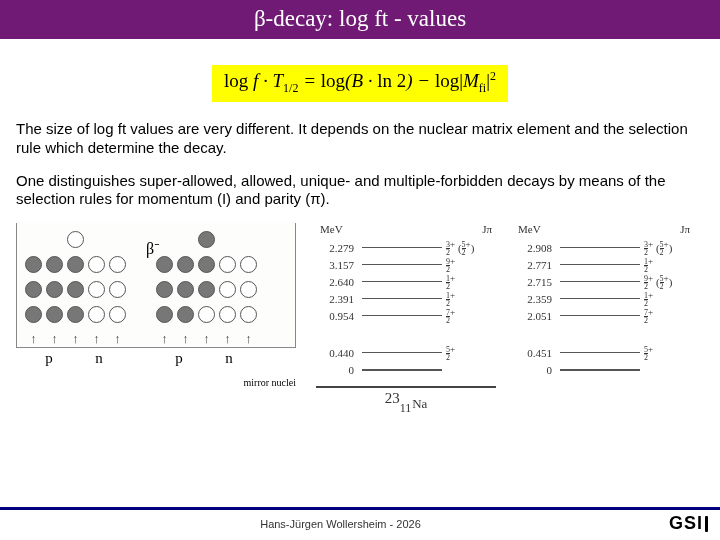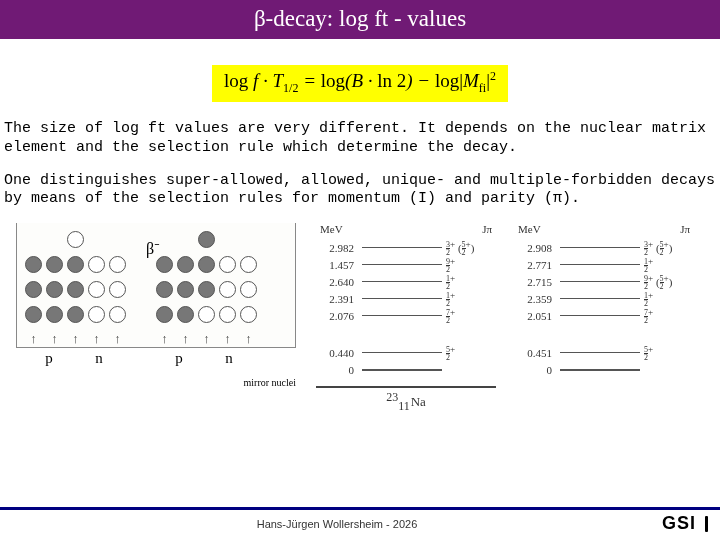--- a/index.html
+++ b/index.html
@@ -31,23 +31,23 @@
     padding: 4px 12px 6px 12px;
     font-family: "Times New Roman", serif;
     font-style: italic;
     font-size: 19px;
   }
   .equation .sub { font-size: 12px; vertical-align: sub; font-style: normal; }
   .equation .sup { font-size: 12px; vertical-align: super; font-style: normal; }
   .paragraph {
     font-size: 15px;
     line-height: 1.25;
-    padding: 0 4px;
+    padding: 0 16px;
     margin-bottom: 14px;
-    font-family: Liberation Mono, monospace;
+    font-family: Liberation Sans, sans-serif;
   }
   .diagram-area {
     position: relative;
     display: flex;
     align-items: flex-start;
     padding: 0 16px;
   }
   .shell-fig {
     width: 280px;
     position: relative;
@@ -136,21 +136,21 @@
   .lvl-jpi .fr { display: inline-flex; flex-direction: column; font-size: 8px; line-height: 7px; vertical-align: middle; }
   .lvl-jpi .fr span:first-child { border-bottom: 0.5px solid #333; }
   .lvl-gap { height: 20px; }
   .nuc-name {
     text-align: center;
     font-size: 13px;
     margin-top: 8px;
     border-top: 2px solid #444;
     padding-top: 2px;
   }
-  .nuc-name .iso-sup { font-size: 12px; vertical-align: super; }
+  .nuc-name .iso-sup { font-size: 15px; vertical-align: super; }
   .nuc-name .iso-sub { font-size: 12px; vertical-align: sub; margin-right: 1px;}
   .footer-rule {
     position: absolute;
     left: 0; right: 0;
     bottom: 30px;
     border-top: 3px solid #000080;
   }
   .footer {
     position: absolute;
     left: 0; right: 0; bottom: 6px;
@@ -163,21 +163,20 @@
     color: #333;
   }
   .gsi-logo {
     font-weight: bold;
     font-family: Arial, sans-serif;
     font-size: 18px;
     letter-spacing: 1px;
     color: #000;
     display: flex;
     align-items: center;
-    gap: 7px;
   }
   .gsi-logo .bar { display:inline-block; width:3px; height:16px; background:#000; margin-left:2px; border-radius:1px;}
 </style>
 </head>
 <body>
 
 <div class="title-bar">β-decay: log ft - values</div>
 
 <div class="equation-wrap">
   <span class="equation">
@@ -282,32 +281,32 @@
   </div>
 
   <div class="levels-fig">
     <div class="nuc-col">
       <div class="lvl-header">
         <span>MeV</span>
         <span>Jπ</span>
       </div>
       <div id="na-list">
           <div class="lvl-row">
-            <span class="lvl-energy">2.982</span>
+            <span class="lvl-energy">2.279</span>
             <span class="lvl-line"></span>
             <span class="lvl-jpi"><span class="fr">
                 <span>3</span>
                 <span>2</span>
               </span><sup>+</sup> (<span class="fr">
                 <span>5</span>
                 <span>2</span>
               </span><sup>+</sup>)</span>
           </div>
           <div class="lvl-row">
-            <span class="lvl-energy">1.457</span>
+            <span class="lvl-energy">3.157</span>
             <span class="lvl-line"></span>
             <span class="lvl-jpi"><span class="fr">
                 <span>9</span>
                 <span>2</span>
               </span><sup>+</sup></span>
           </div>
           <div class="lvl-row">
             <span class="lvl-energy">2.640</span>
             <span class="lvl-line"></span>
             <span class="lvl-jpi"><span class="fr">
@@ -317,21 +316,21 @@
           </div>
           <div class="lvl-row">
             <span class="lvl-energy">2.391</span>
             <span class="lvl-line"></span>
             <span class="lvl-jpi"><span class="fr">
                 <span>1</span>
                 <span>2</span>
               </span><sup>+</sup></span>
           </div>
           <div class="lvl-row">
-            <span class="lvl-energy">2.076</span>
+            <span class="lvl-energy">0.954</span>
             <span class="lvl-line"></span>
             <span class="lvl-jpi"><span class="fr">
                 <span>7</span>
                 <span>2</span>
               </span><sup>+</sup></span>
           </div>
         </div>
       <div class="lvl-gap"></div>
       <div class="lvl-row">
         <span class="lvl-energy">0.440</span>

